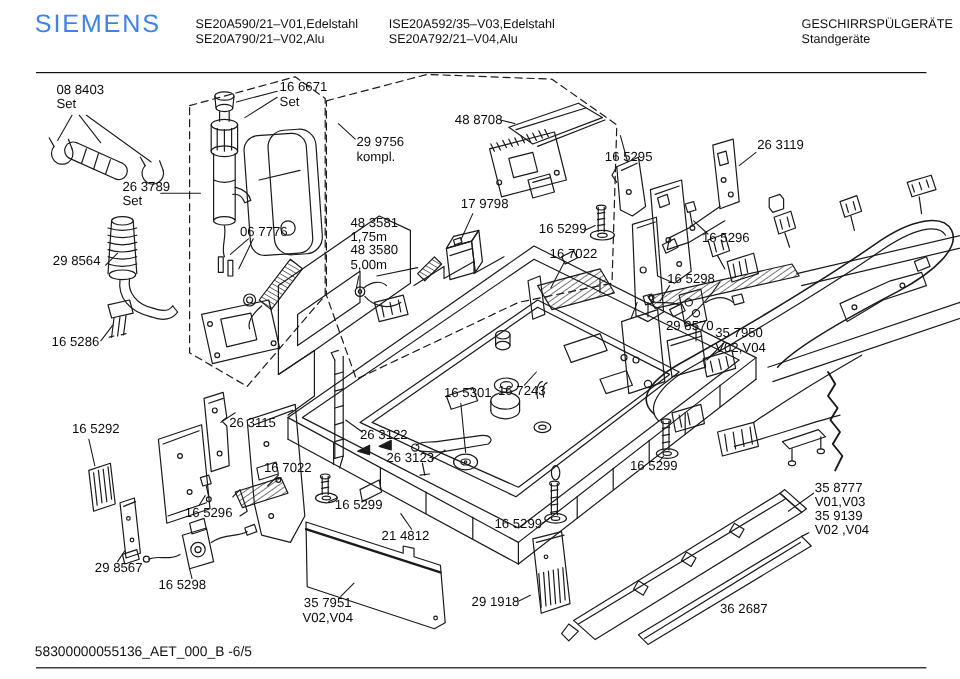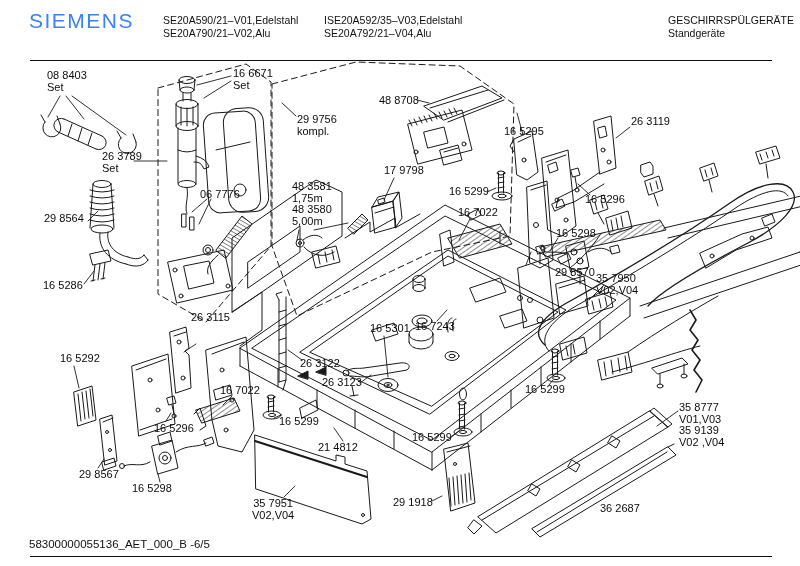--- a/index.html
+++ b/index.html
@@ -619,21 +619,21 @@
     <div class="part-label" style="left: 596px; top: 273px;">
       <div>35 7950</div>
       <div>V02,V04</div>
     </div>
     <div class="part-label" style="left: 415px; top: 301px; margin-top: 20px;">
       <div>16 7243</div>
     </div>
     <div class="part-label" style="left: 370px; top: 323px;">
       <div>16 5301</div>
     </div>
-    <div class="part-label" style="left: 191px; top: 312px;">
+    <div class="part-label" style="left: 191px; top: 348px;">
       <div>26 3115</div>
     </div>
     <div class="part-label" style="left: 300px; top: 358px;">
       <div>26 3122</div>
     </div>
     <div class="part-label" style="left: 322px; top: 377px;">
       <div>26 3123</div>
     </div>
     <div class="part-label" style="left: 60px; top: 353px;">
       <div>16 5292</div>

